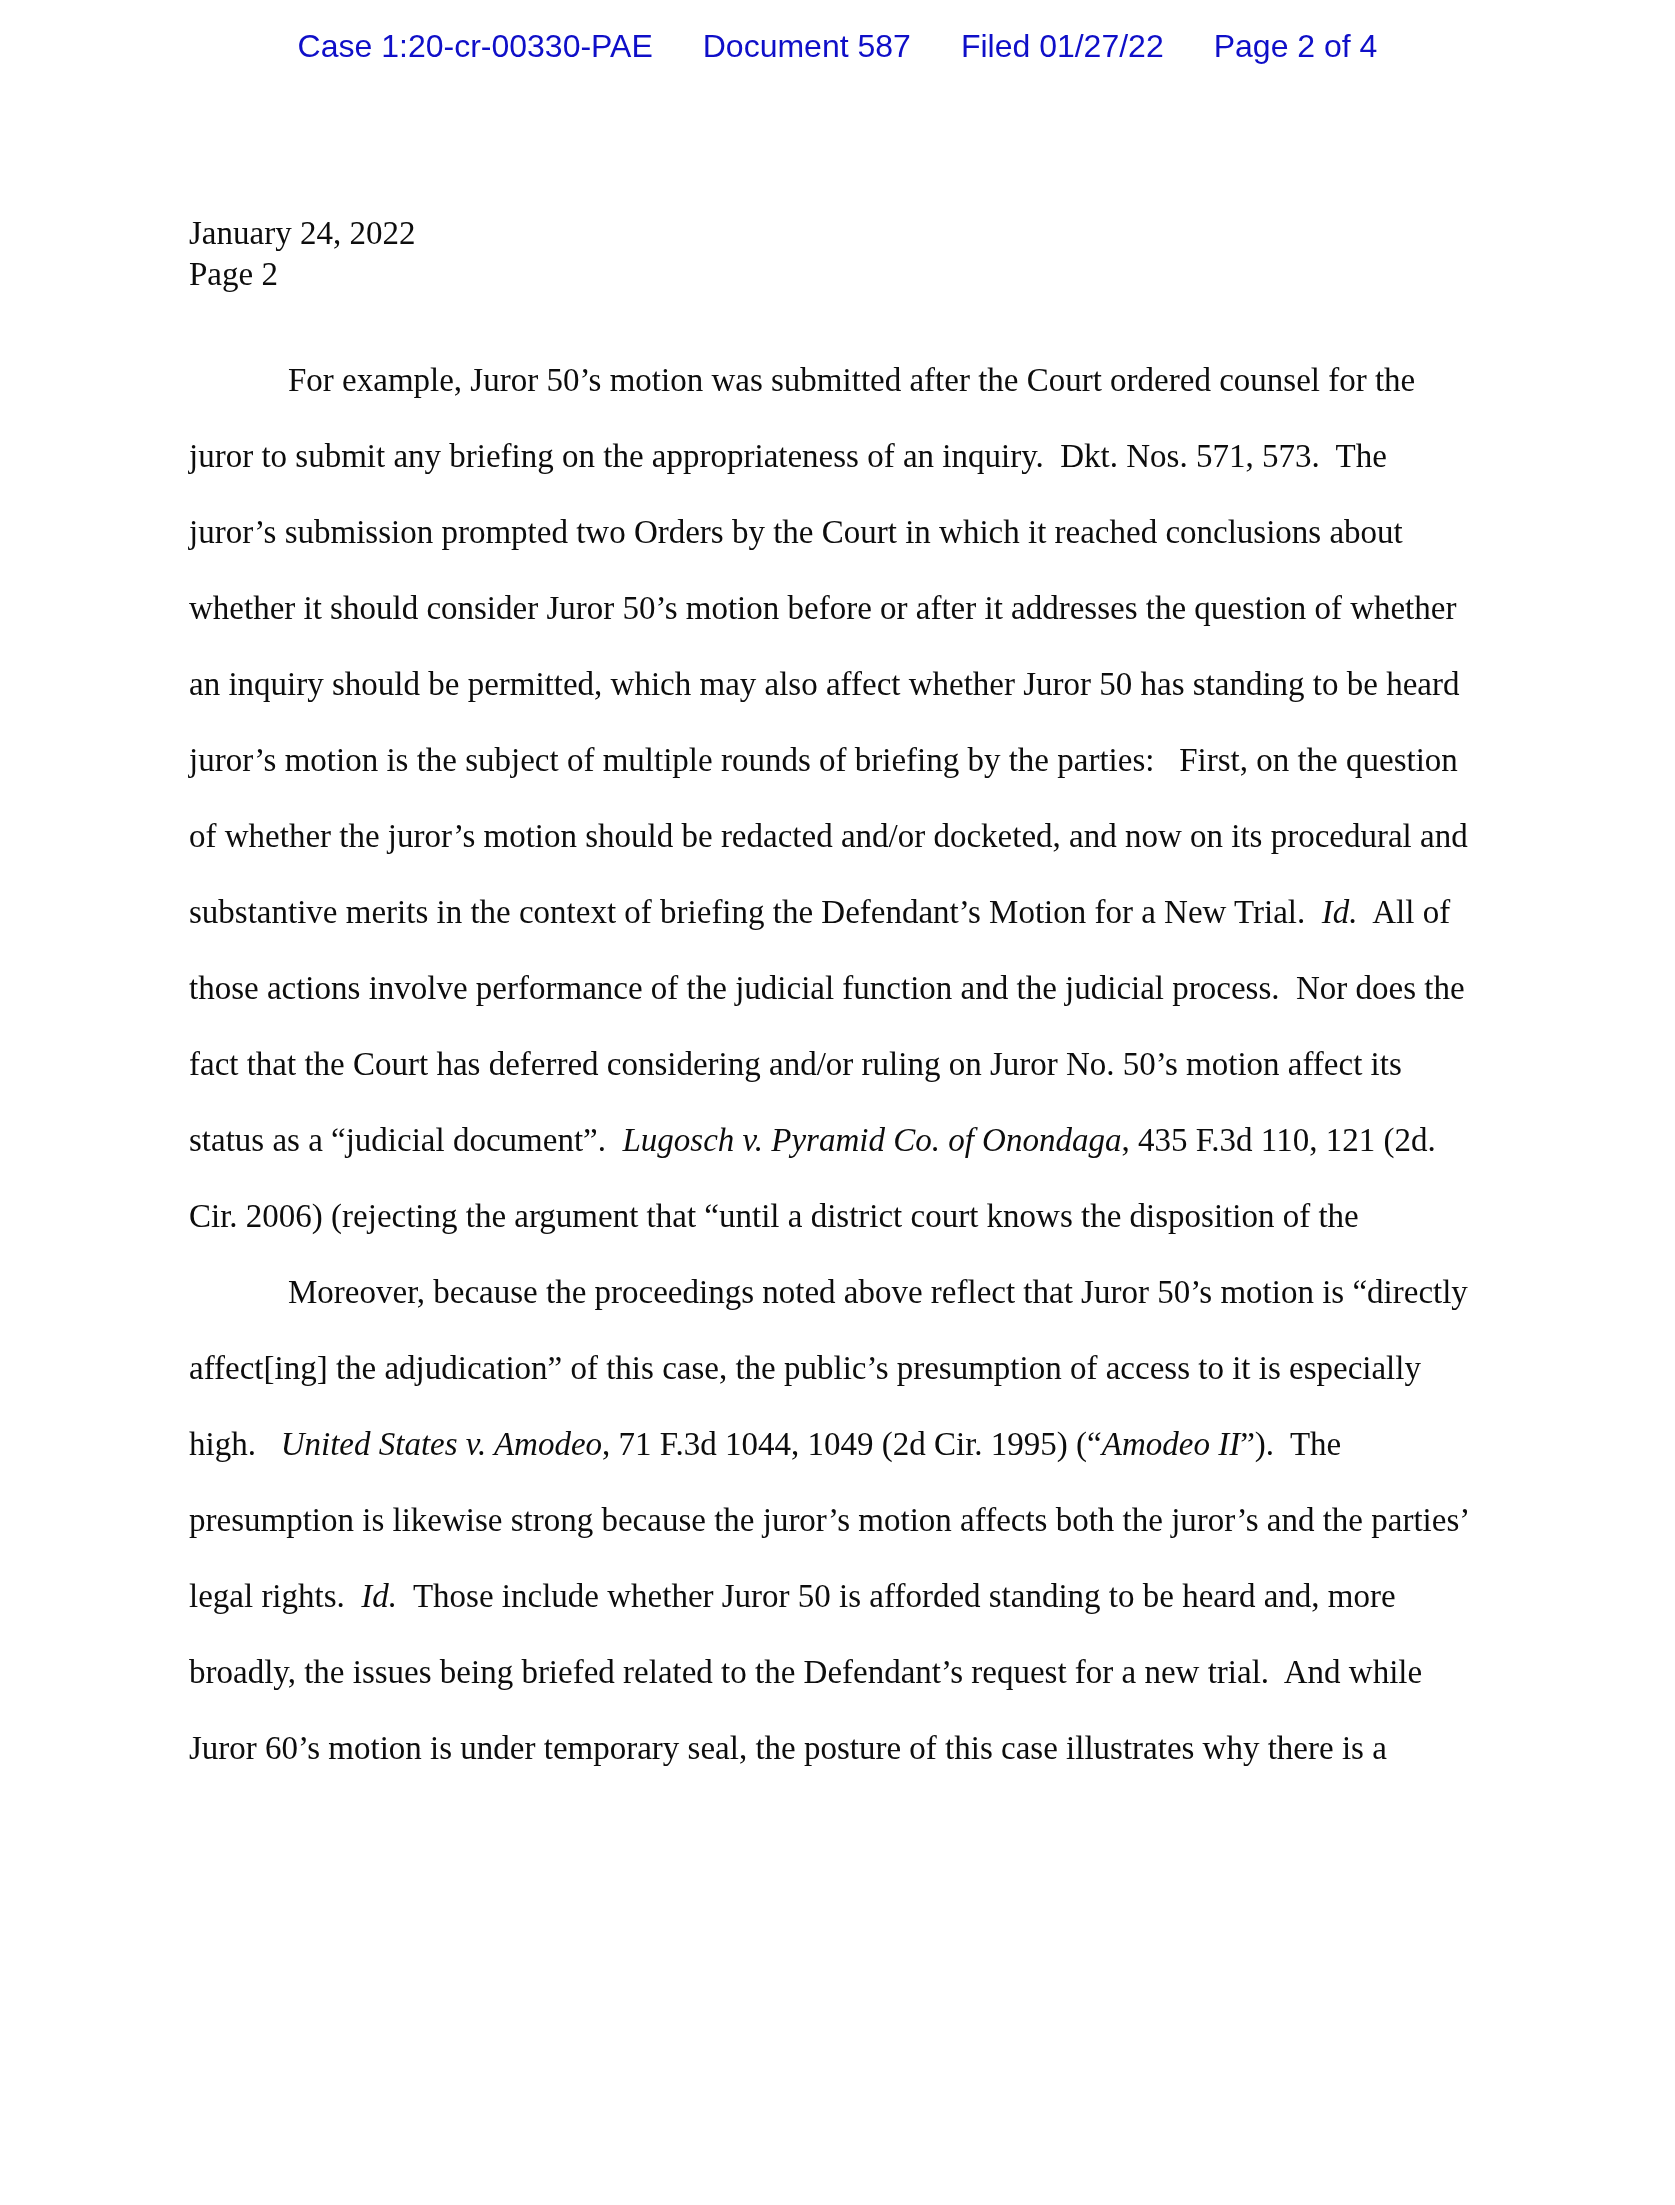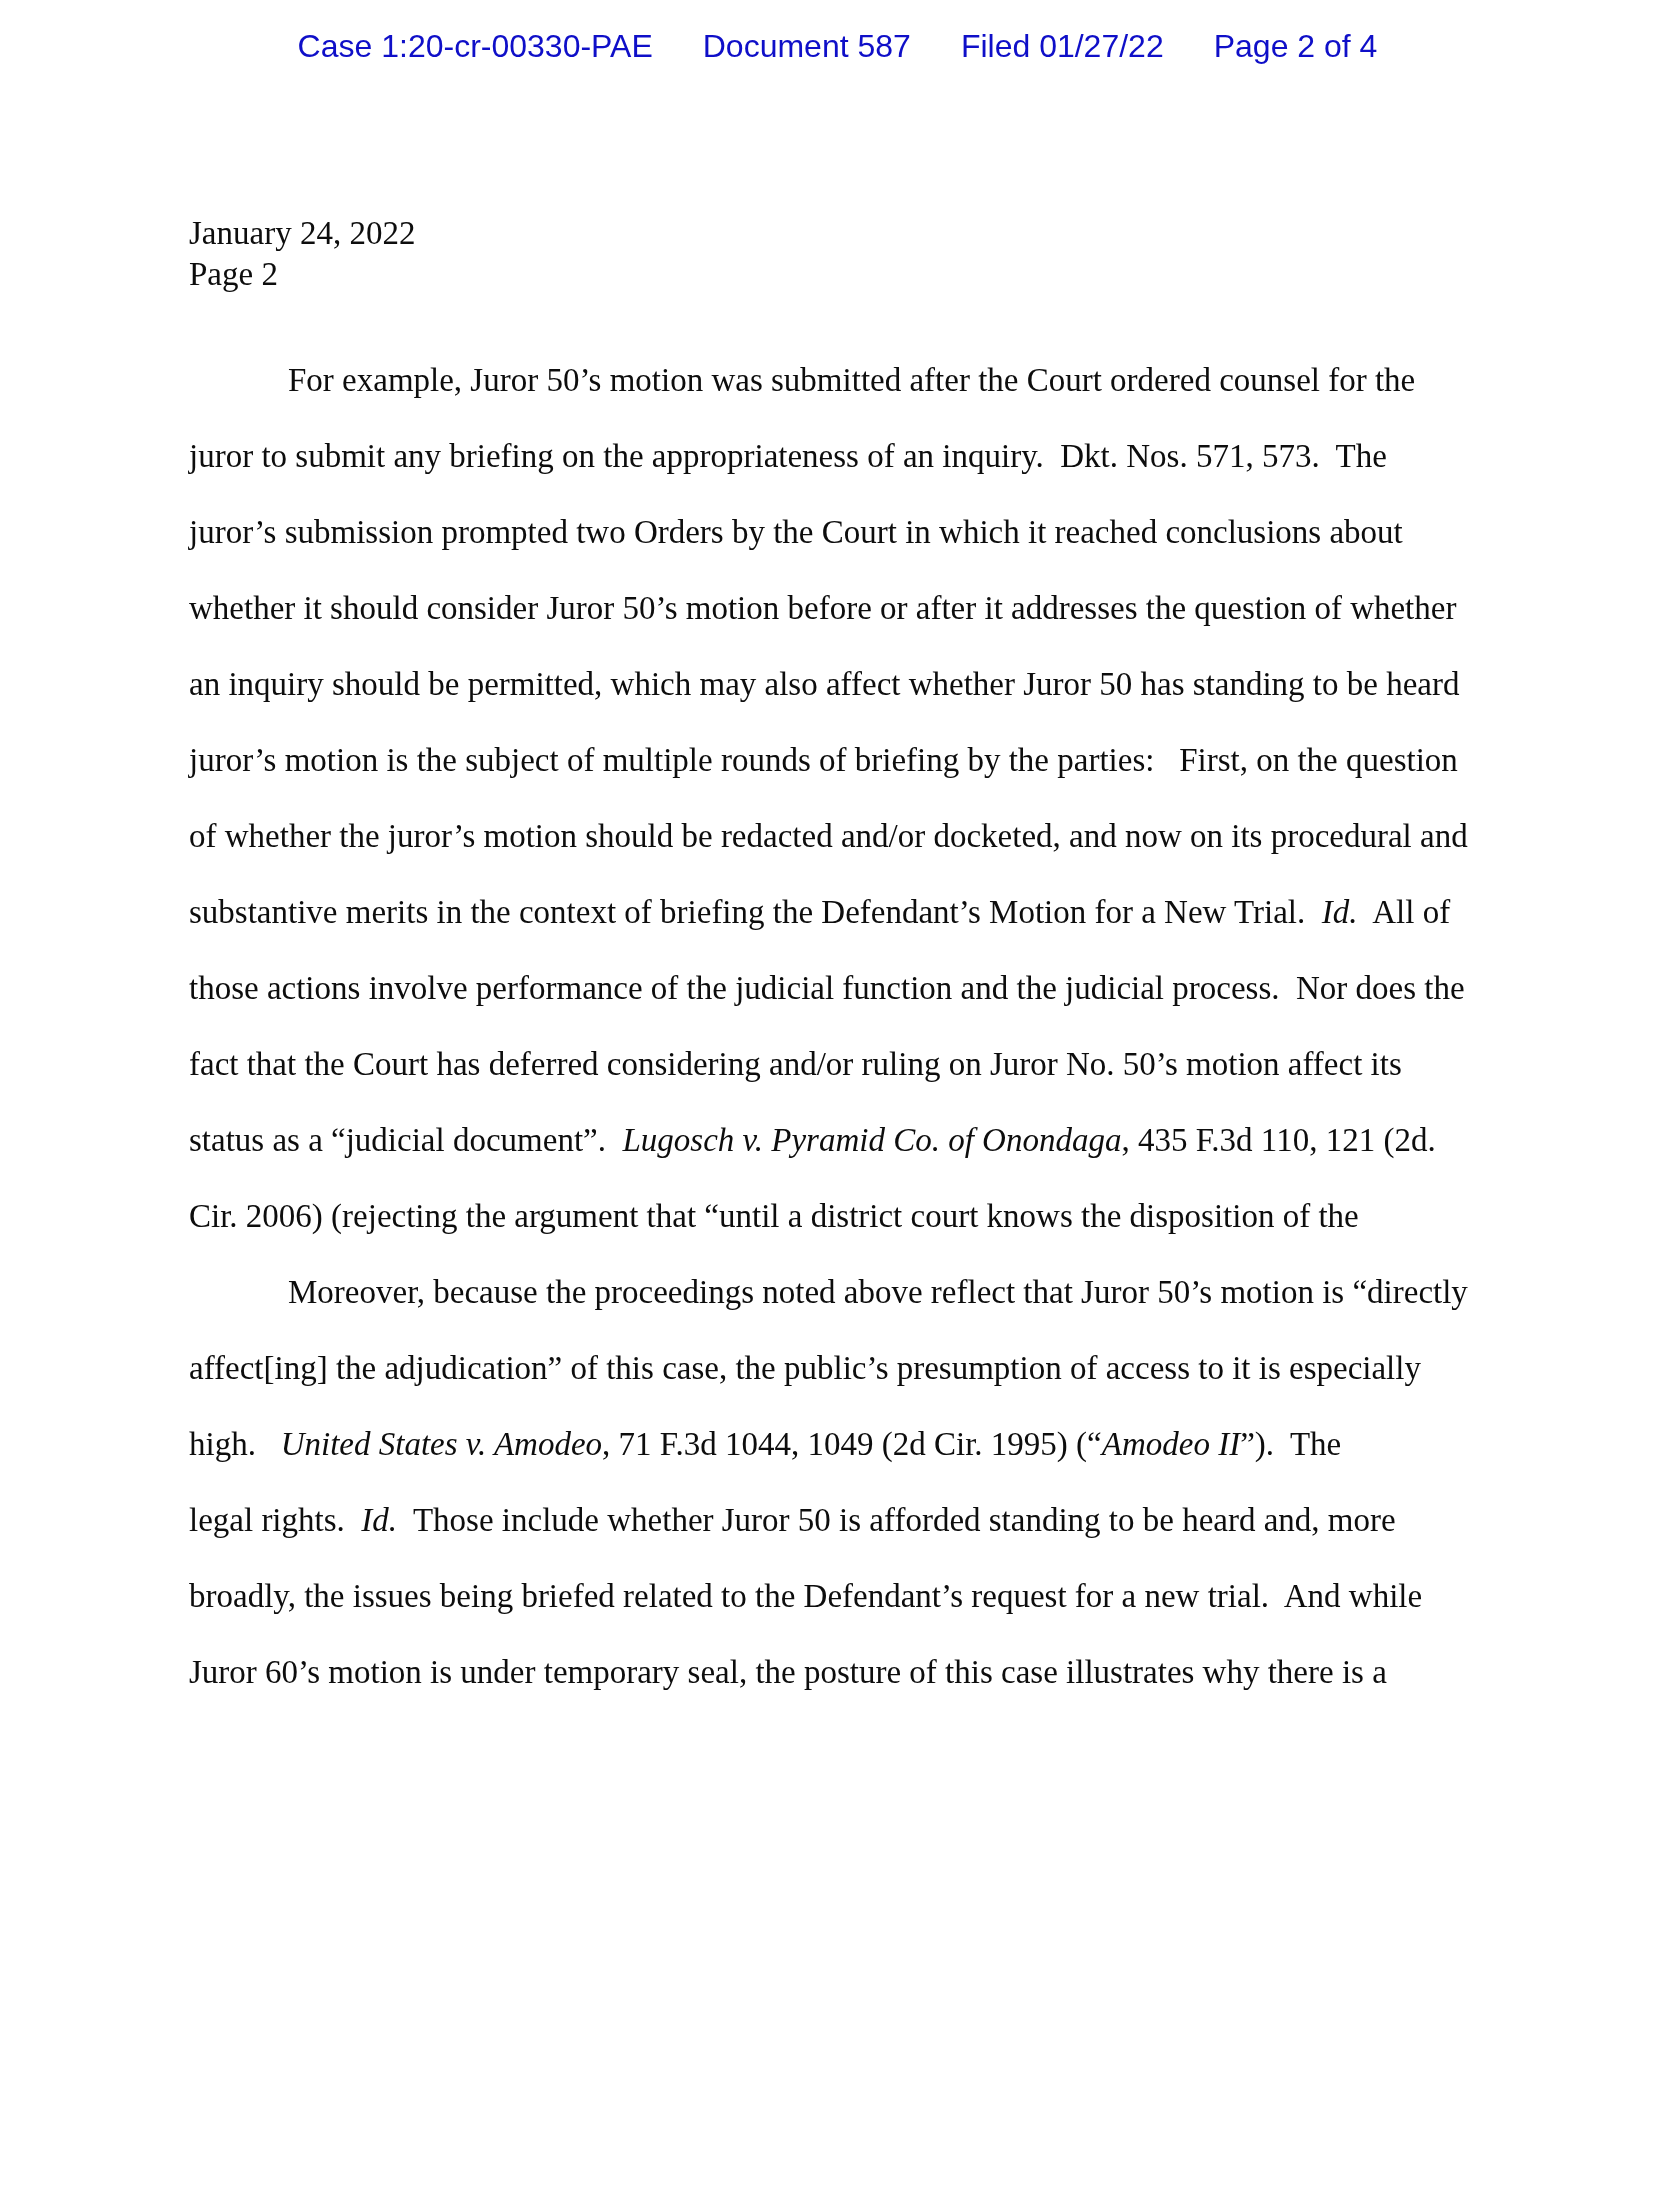--- a/index.html
+++ b/index.html
@@ -83,20 +83,21 @@
       <div class="line"><span class="seg">juror’s motion is the subject of multiple rounds of briefing by the parties:   First, on the question</span></div>
       <div class="line"><span class="seg">of whether the juror’s motion should be redacted and/or docketed, and now on its procedural and</span></div>
       <div class="line"><span class="seg">substantive merits in the context of briefing the Defendant’s Motion for a New Trial.  </span><span class="seg italic">Id.</span><span class="seg">  All of</span></div>
       <div class="line"><span class="seg">those actions involve performance of the judicial function and the judicial process.  Nor does the</span></div>
       <div class="line"><span class="seg">fact that the Court has deferred considering and/or ruling on Juror No. 50’s motion affect its</span></div>
       <div class="line"><span class="seg">status as a “judicial document”.  </span><span class="seg italic">Lugosch v. Pyramid Co. of Onondaga</span><span class="seg">, 435 F.3d 110, 121 (2d.</span></div>
       <div class="line"><span class="seg">Cir. 2006) (rejecting the argument that “until a district court knows the disposition of the</span></div>
       <div class="line first"><span class="seg">Moreover, because the proceedings noted above reflect that Juror 50’s motion is “directly</span></div>
       <div class="line"><span class="seg">affect[ing] the adjudication” of this case, the public’s presumption of access to it is especially</span></div>
       <div class="line"><span class="seg">high.   </span><span class="seg italic">United States v. Amodeo</span><span class="seg">, 71 F.3d 1044, 1049 (2d Cir. 1995) (“</span><span class="seg italic">Amodeo II</span><span class="seg">”).  The</span></div>
+      <div class="line"><span class="seg">presumption is likewise strong because the juror’s motion affects both the juror’s and the parties’</span></div>
       <div class="line"><span class="seg">legal rights.  </span><span class="seg italic">Id.</span><span class="seg">  Those include whether Juror 50 is afforded standing to be heard and, more</span></div>
       <div class="line"><span class="seg">broadly, the issues being briefed related to the Defendant’s request for a new trial.  And while</span></div>
       <div class="line"><span class="seg">Juror 60’s motion is under temporary seal, the posture of this case illustrates why there is a</span></div>
     </div>
 
   <div class="footer-code">4863-7911-5787v.1 0019918-000033</div>
 
   <div class="bates">DOJ-OGR-00008844</div>
 
 </div>

